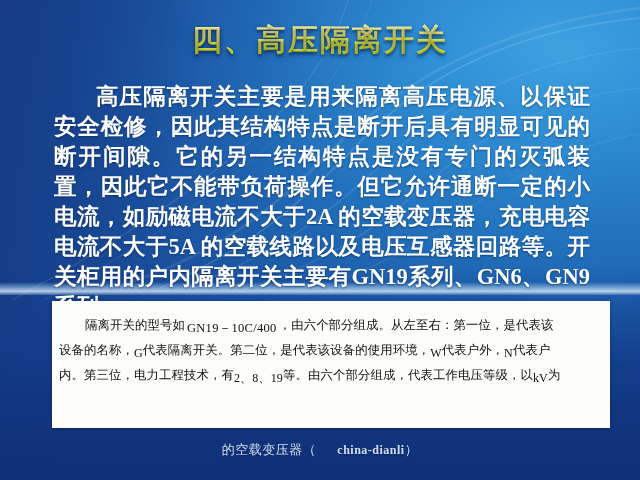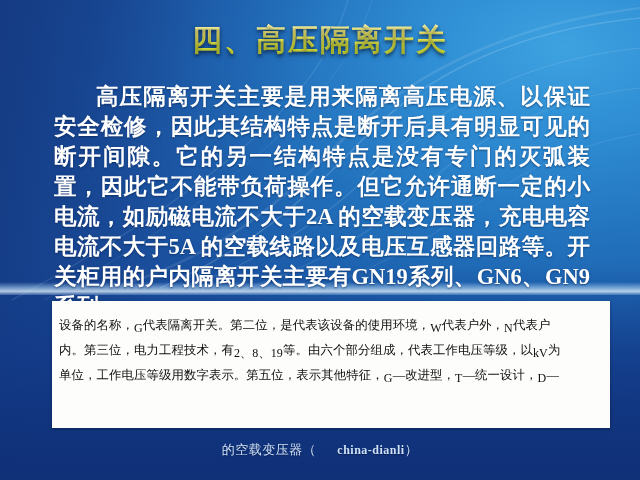--- a/index.html
+++ b/index.html
@@ -179,21 +179,21 @@
   </svg>
 
   <div class="band"></div>
 
   <div class="title">四、高压隔离开关</div>
 
   <div class="body-text">高压隔离开关主要是用来隔离高压电源、以保证安全检修，因此其结构特点是断开后具有明显可见的断开间隙。它的另一结构特点是没有专门的灭弧装置，因此它不能带负荷操作。但它允许通断一定的小电流，如励磁电流不大于2A 的空载变压器，充电电容电流不大于5A 的空载线路以及电压互感器回路等。开关柜用的户内隔离开关主要有GN19系列、GN6、GN9系列。</div>
 
   <div class="scanbox">
     <div class="scanbox-inner">
+      <p class="l1"><span>隔离开关的型号如</span><span class="model">GN19－10C/400</span><span>，由六个部分组成。从左至右：第一位，是代表该</span></p>
       <p><span>设备的名称，</span><span class="sub">G</span><span>代表隔离开关。第二位，是代表该设备的使用环境，</span><span class="sub">W</span><span>代表户外，</span><span class="sub">N</span><span>代表户</span></p>
       <p><span>内。第三位，电力工程技术，有</span><span class="sub">2、8、19</span><span>等。由六个部分组成，代表工作电压等级，以</span><span class="sub">kV</span><span>为</span></p>
-      <p><span>单位，工作电压等级用数字表示。第五位，表示其他特征，</span><span class="sub">G</span><span>—改进型，</span><span class="sub">T</span><span>—统一设计，</span><span class="sub">D</span><span>—</span></p>
     </div>
   </div>
 
   <div class="footer"><span>的空载变压器（</span><span class="en">china-dianli</span><span>）</span></div>
 
 </div>
 
 </body></html>

